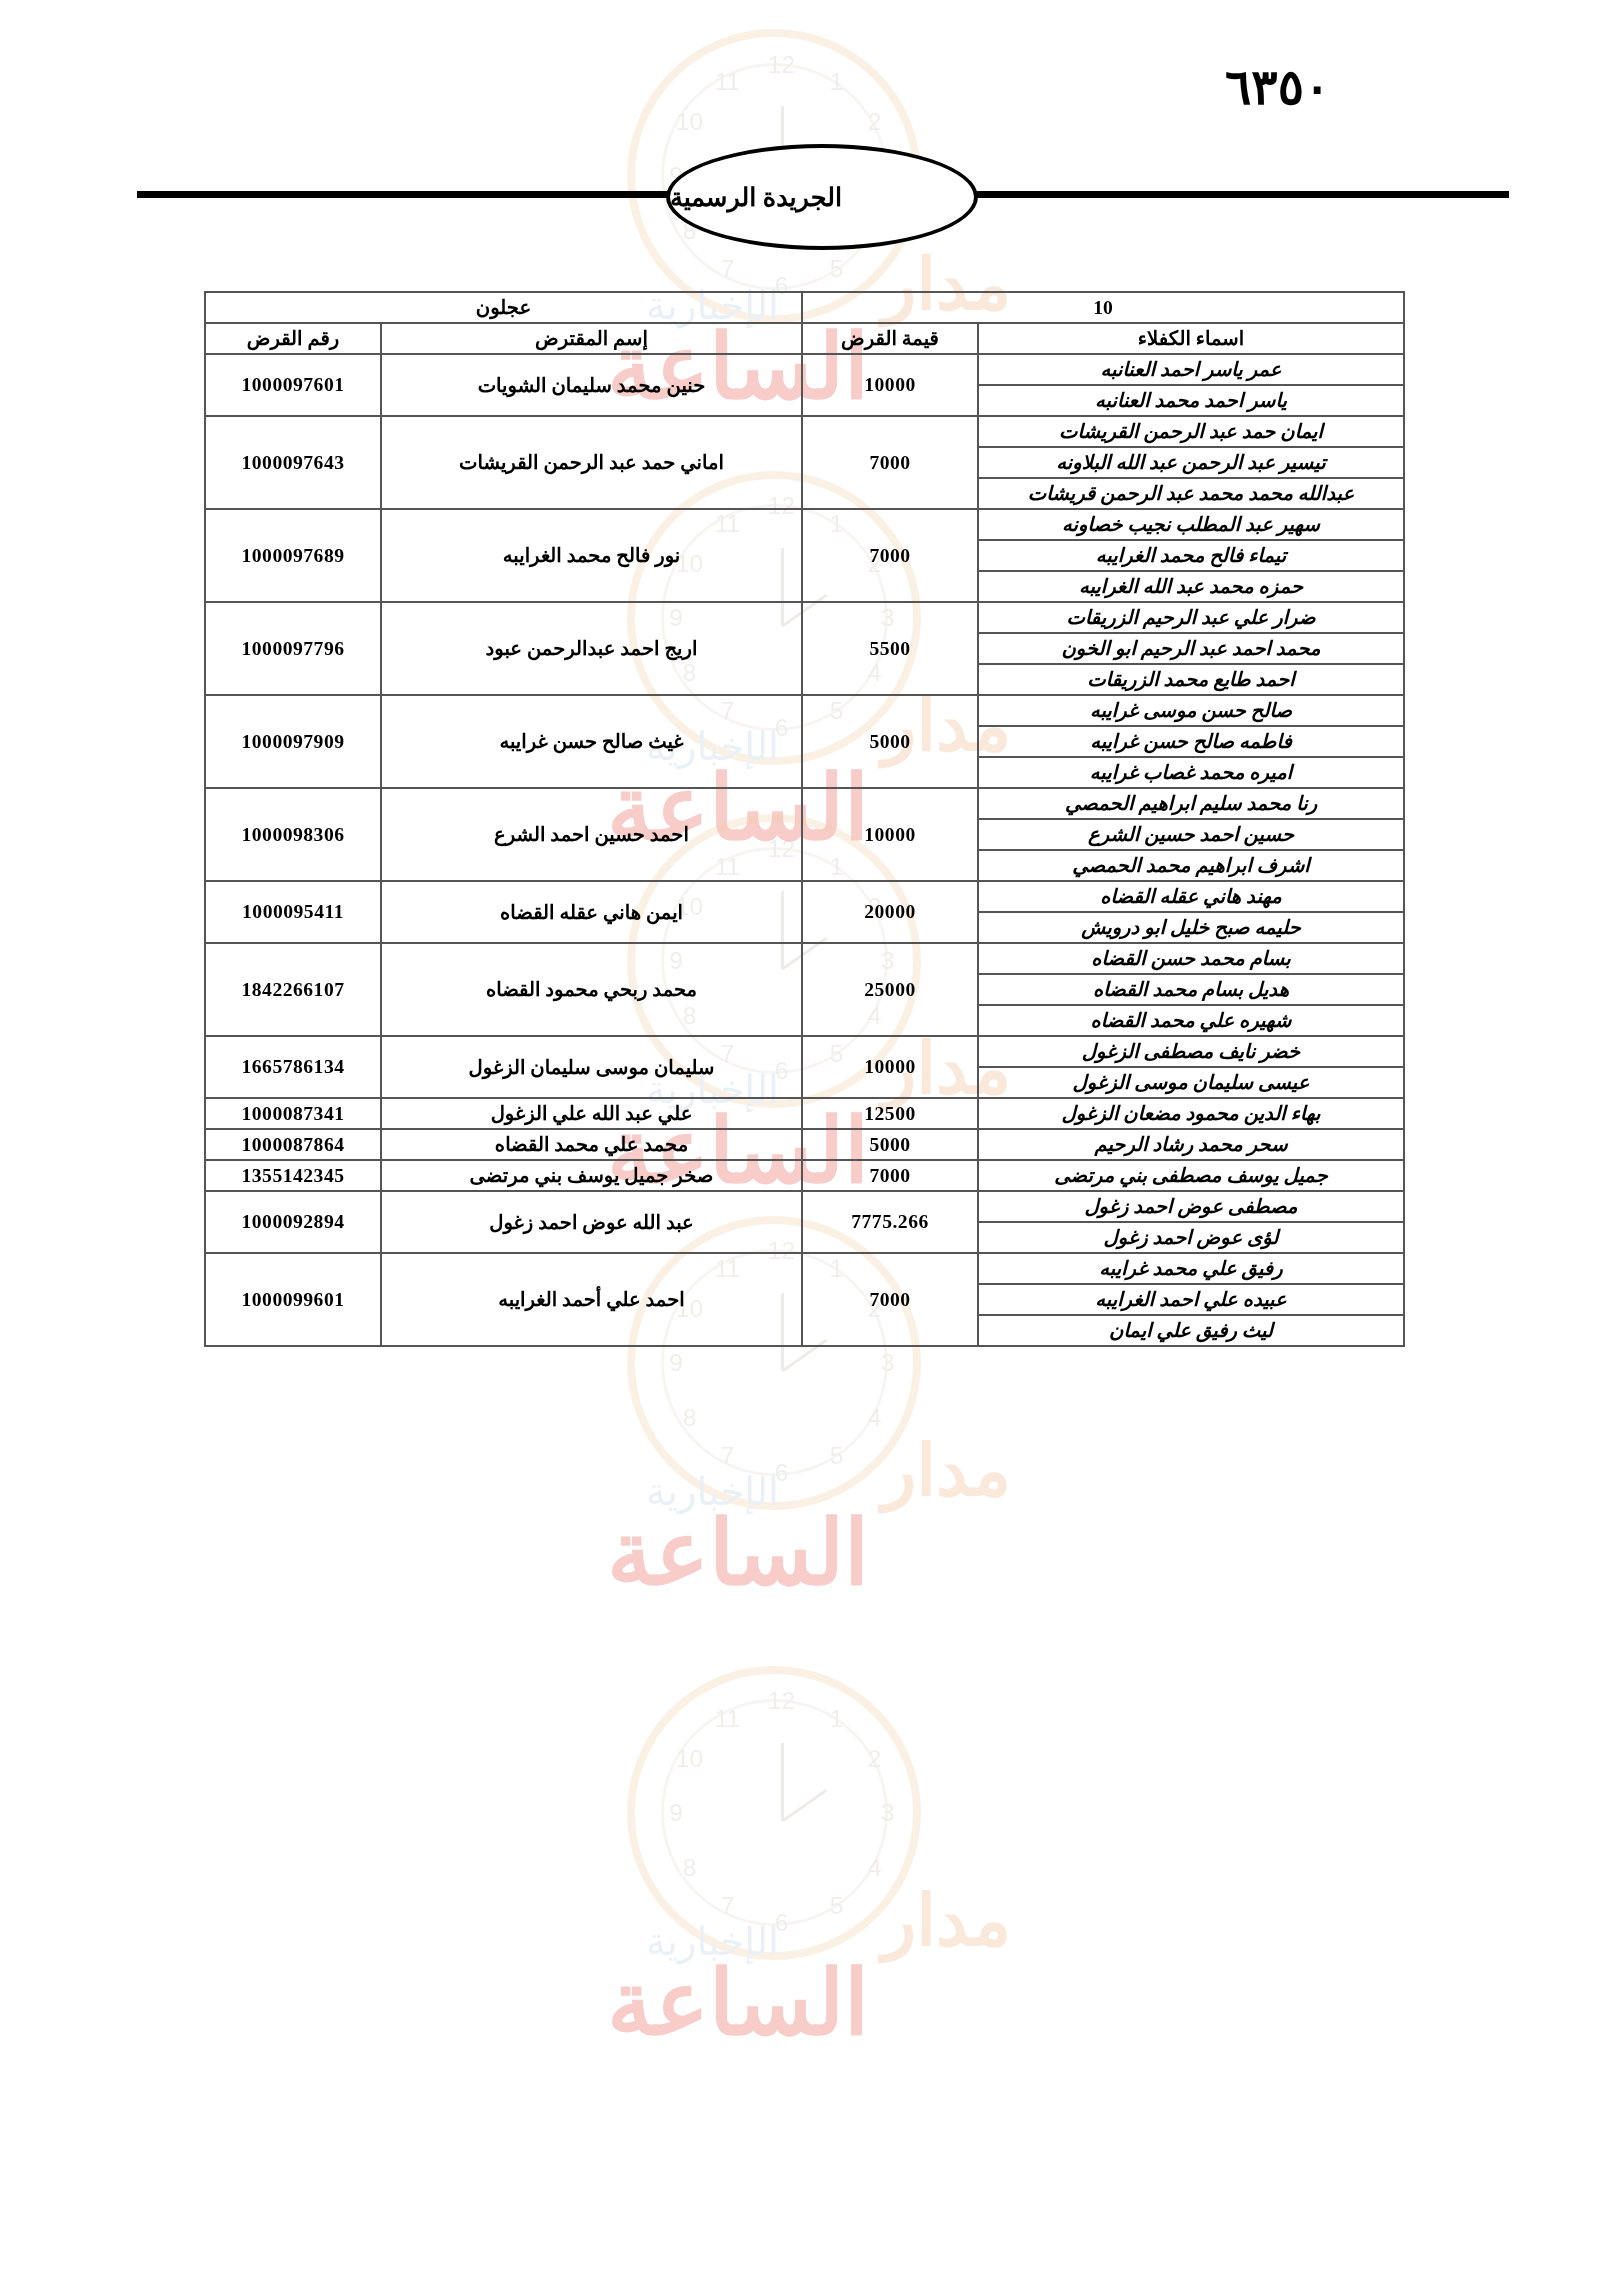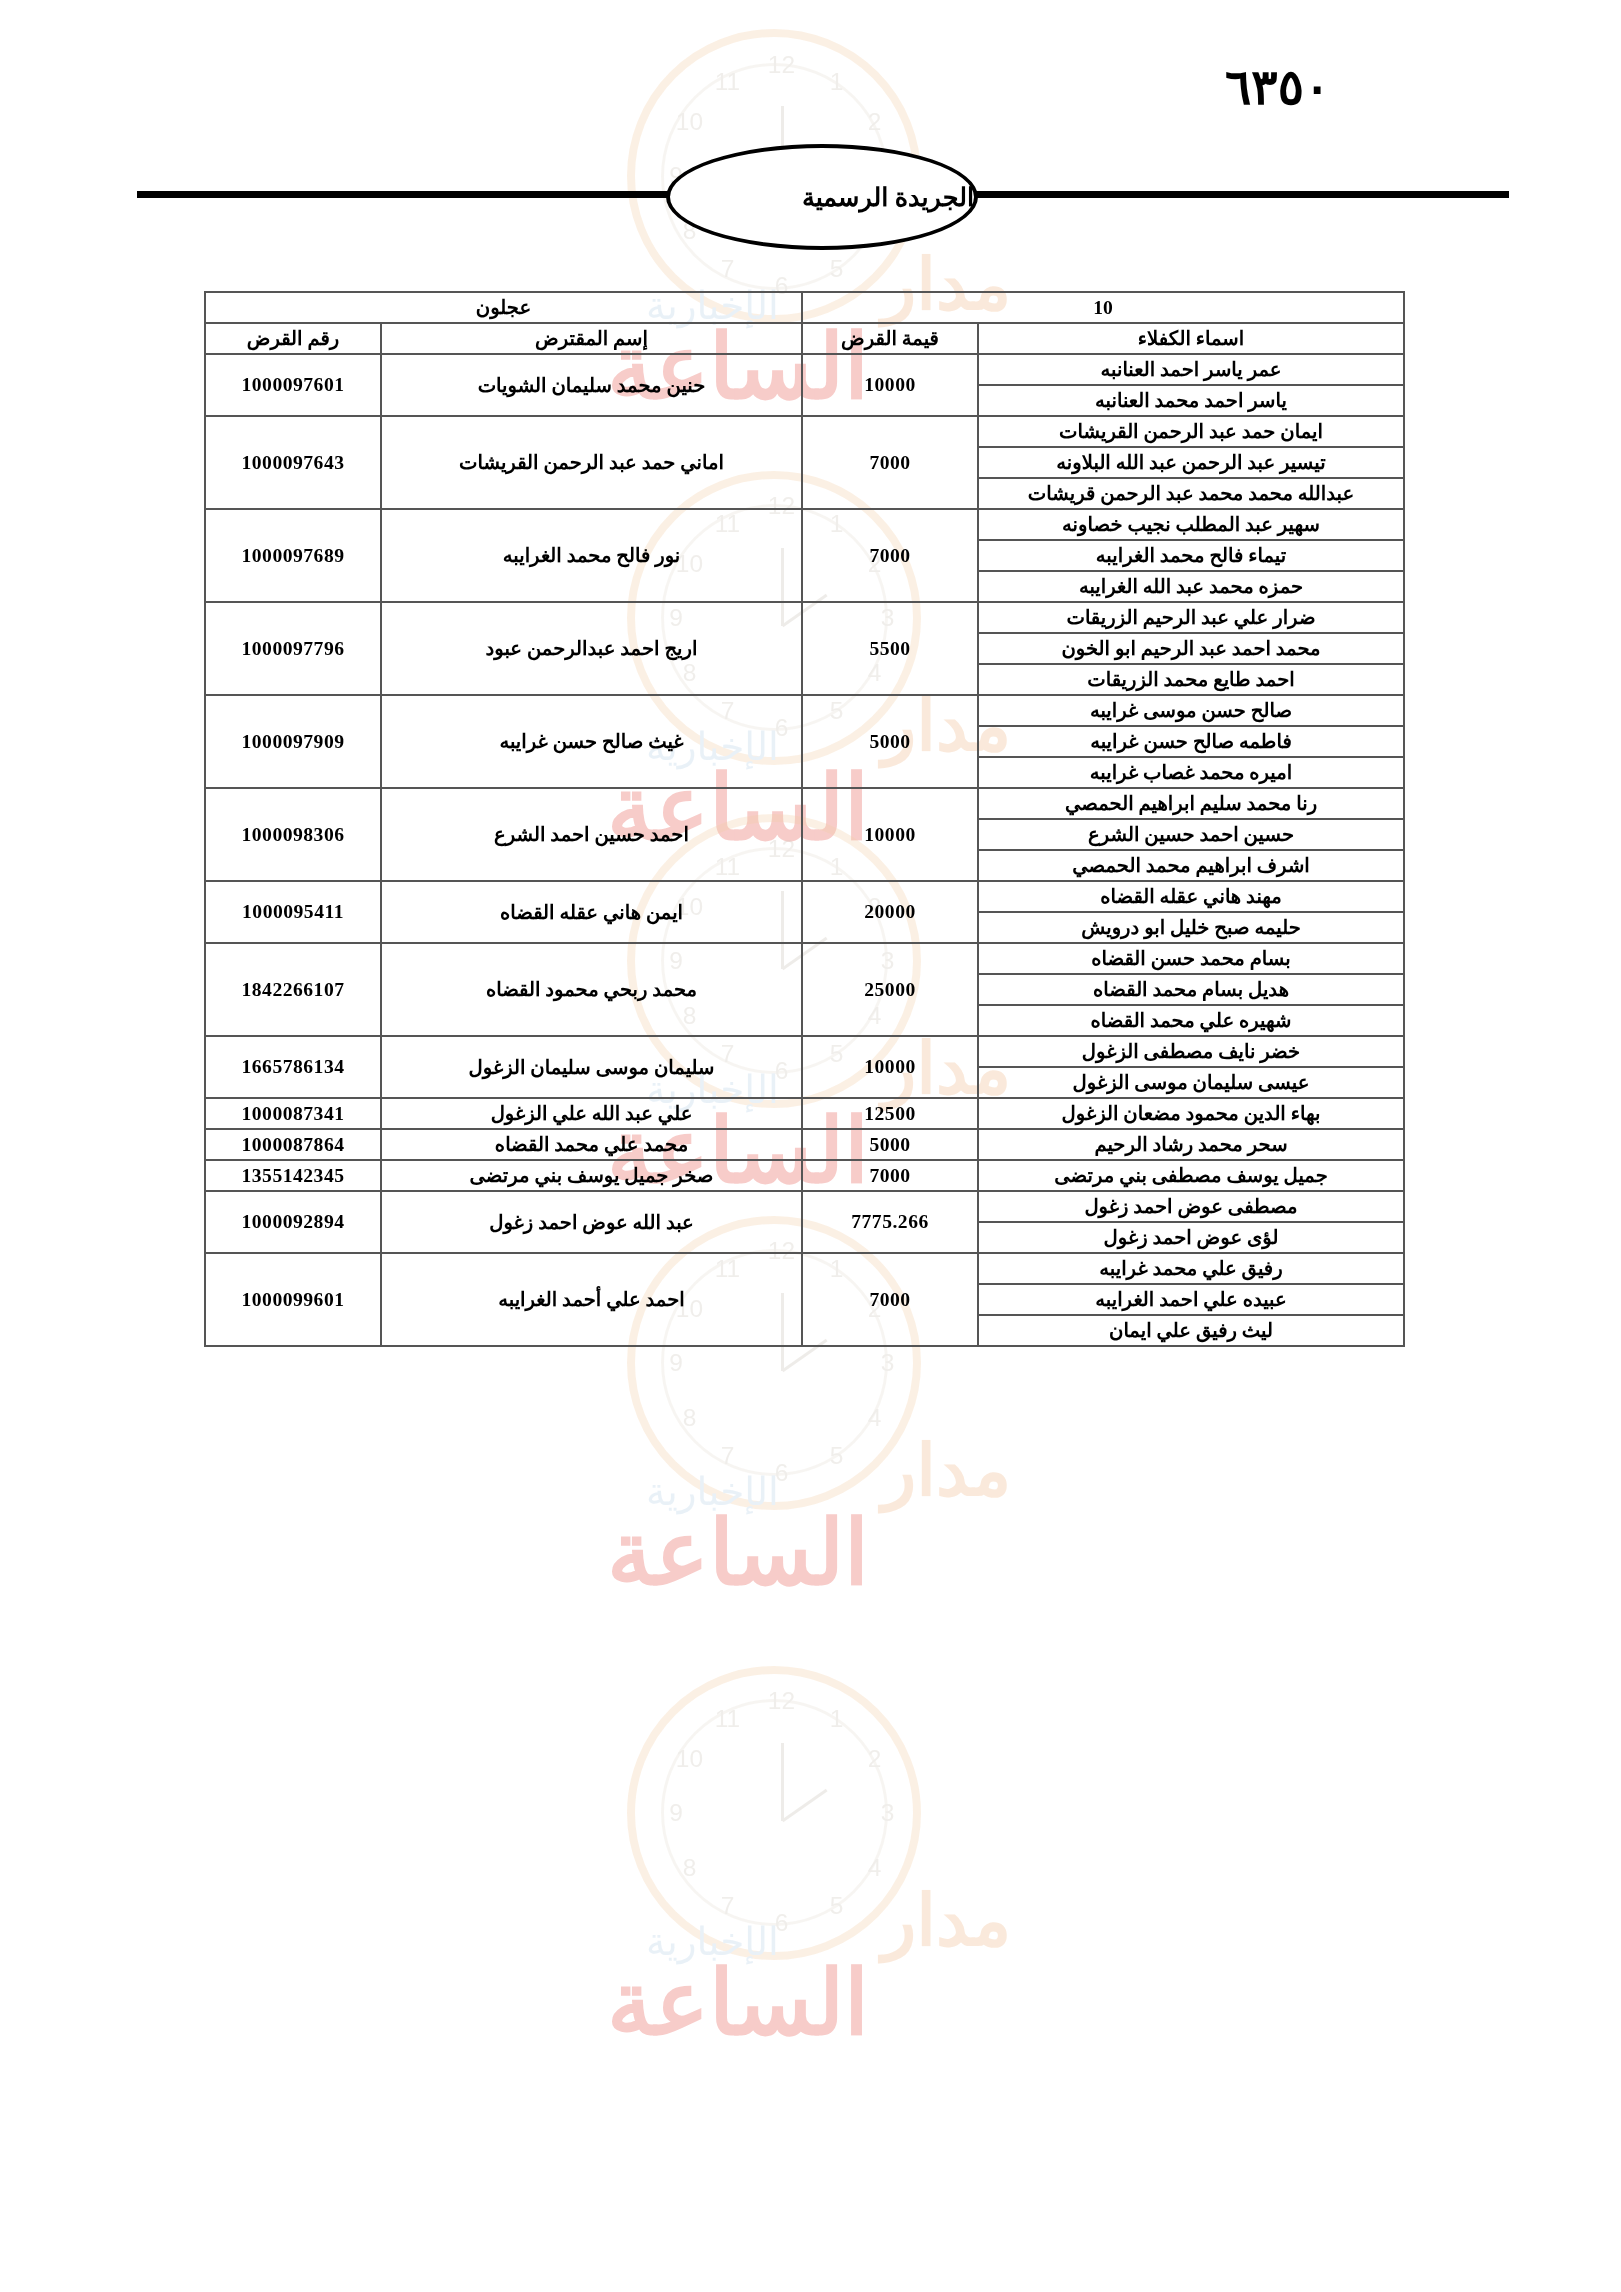--- a/index.html
+++ b/index.html
@@ -122,21 +122,21 @@
     position: absolute;
     top: -47px;
     left: 529px;
     width: 304px;
     height: 98px;
     border: 4.9px solid #000;
     border-radius: 50%;
     background: #ffffff;
     display: flex;
     align-items: center;
-    justify-content: flex-start;
+    justify-content: flex-end;
   }
   .oval span {
     font-size: 25.5px;
     font-weight: bold;
     font-family: "Liberation Serif", serif;
   }
 
   
   .table-wrap {
     position: absolute;
@@ -173,21 +173,21 @@
     margin-top: 47px;
   }
   .head-row td {
     font-size: 20.6px;
     height: 37px;
   }
   .num-cell {
     font-family: "Liberation Serif", serif;
     letter-spacing: 0.5px;
   }
-  .g-cell { text-align: center; }
+  .g-cell { text-align: center; font-style: italic; }
 </style>
 </head>
 <body>
 
 <div class="wm wm-1">
   <div class="wm-clock">
     <div class="inner"></div>
     <div class="wm-num" style="left:127px;top:13.7px;">12</div>
     <div class="wm-num" style="left:182px;top:31px;">1</div>
     <div class="wm-num" style="left:220px;top:71px;">2</div>

